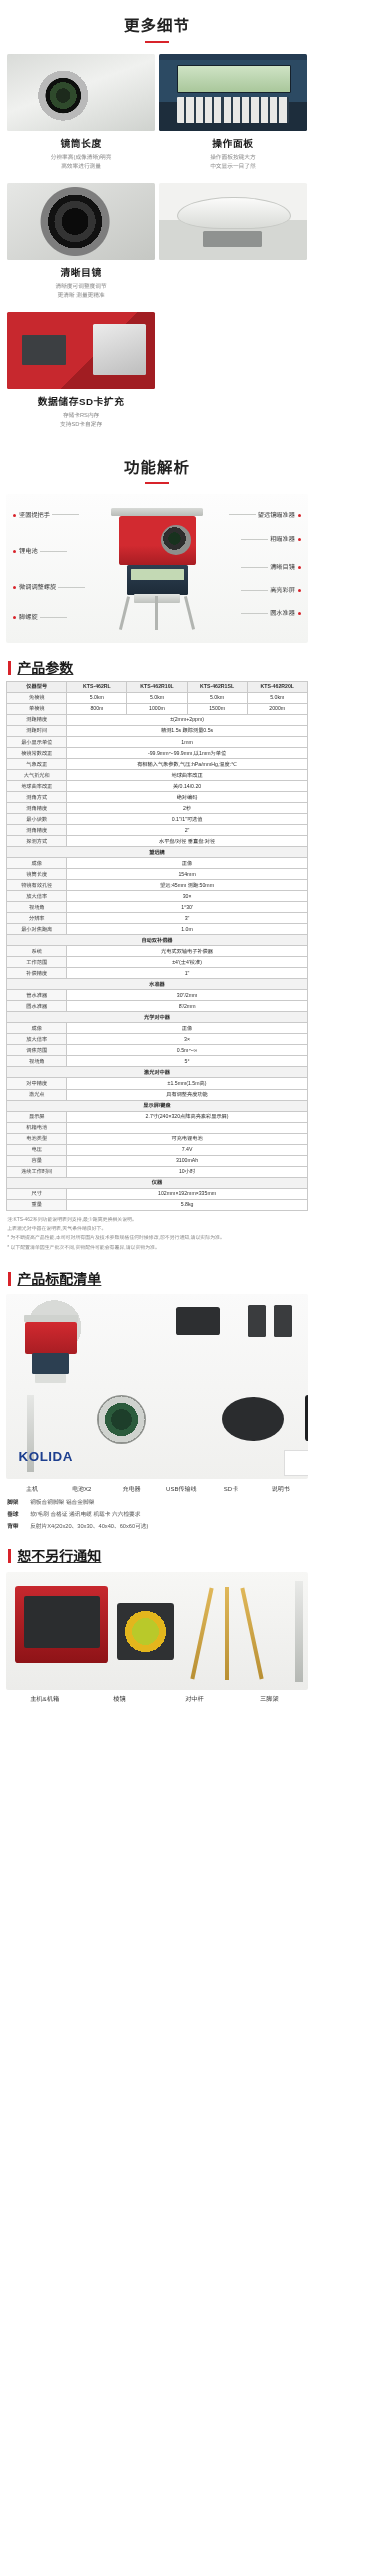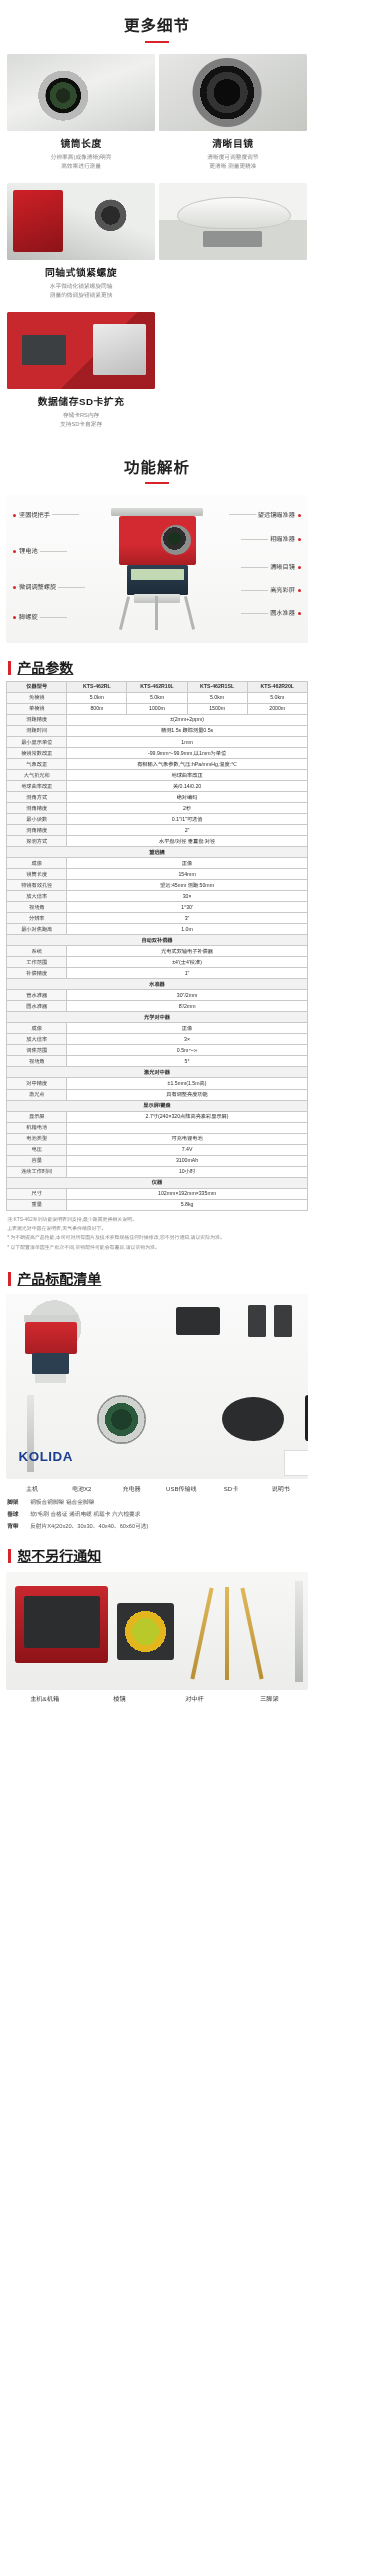--- a/index.html
+++ b/index.html
@@ -345,38 +345,38 @@
 
     <div class="detail-cell">
       <div class="photo ph-lens"></div>
       <div class="cap">
         <h4>镜筒长度</h4>
         <p>分辨率高(成像清晰)明亮</p>
         <p>高效率进行测量</p>
       </div>
     </div>
 
+    <div class="detail-cell">
+      <div class="photo ph-panel"></div>
+      <div class="cap">
+        <h4>操作面板</h4>
+        <p>操作面板按键大方</p>
+        <p>中文显示一目了然</p>
+      </div>
+    </div>
 
     <div class="detail-cell">
       <div class="photo ph-eye"></div>
       <div class="cap">
         <h4>清晰目镜</h4>
         <p>清晰度可调整度调节</p>
         <p>更清晰 测量更精准</p>
       </div>
     </div>
 
-    <div class="detail-cell">
-      <div class="photo ph-screw"></div>
-      <div class="cap">
-        <h4>同轴式锁紧螺旋</h4>
-        <p>水平微动化锁紧螺旋同轴</p>
-        <p>测量的微调旋钮锁紧更快</p>
-      </div>
-    </div>
 
     <div class="detail-cell">
       <div class="photo ph-base"></div>
     </div>
 
     <div class="detail-cell">
       <div class="photo ph-sd"></div>
       <div class="cap">
         <h4>数据储存SD卡扩充</h4>
         <p>存储卡RS内存</p>

